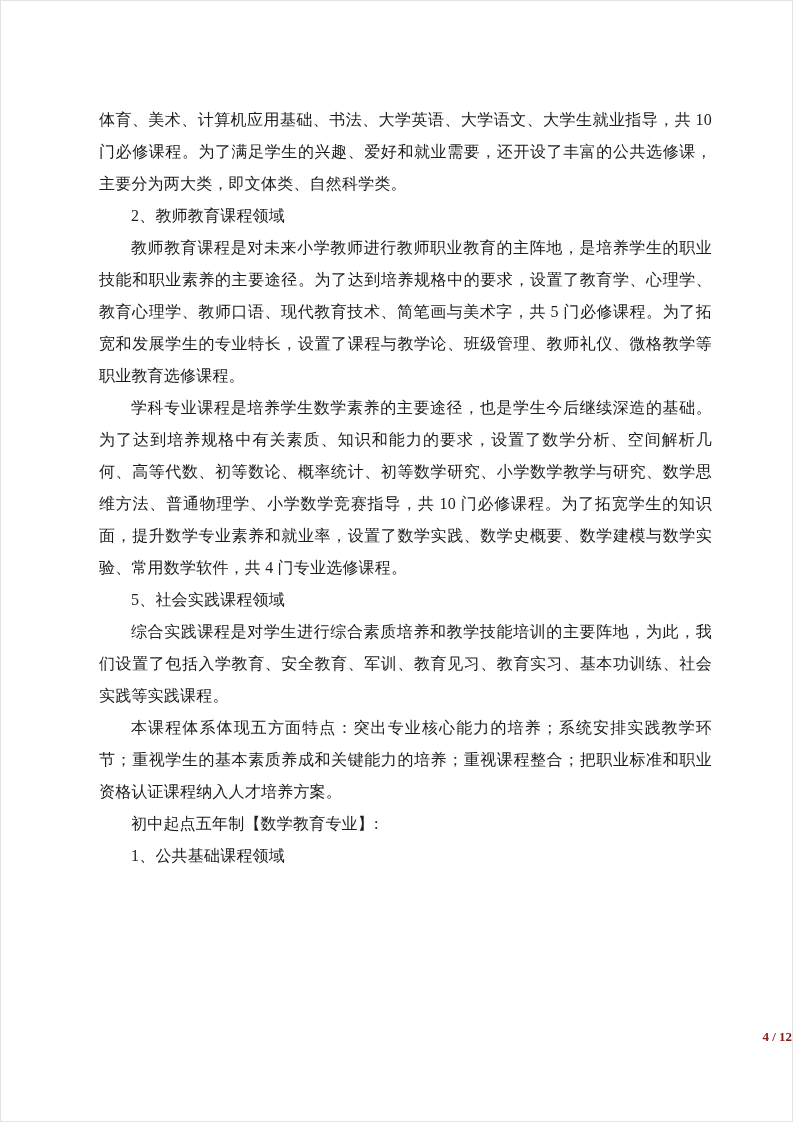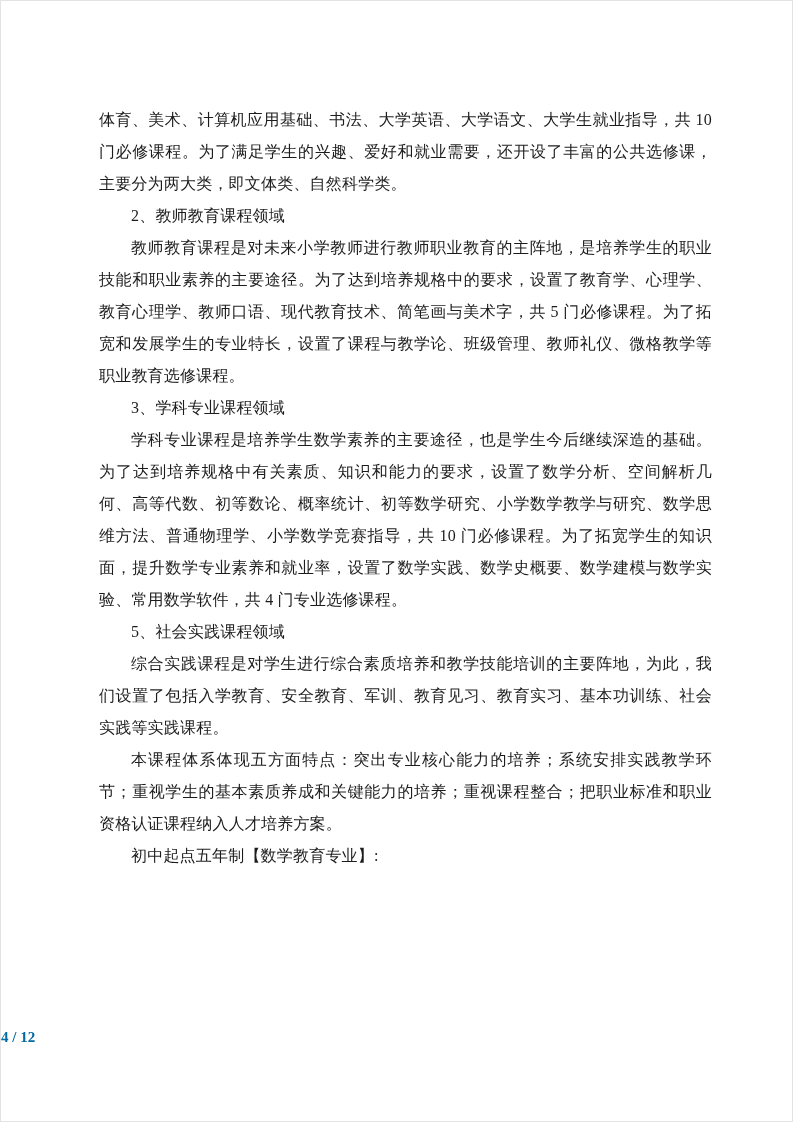--- a/index.html
+++ b/index.html
@@ -39,37 +39,37 @@
   }
   .para.bold-head {
     font-weight: 400;
     text-align: left;
   }
   .footer {
     position: absolute;
     top: 1026px;
     left: 0;
     width: 100%;
-    text-align: left;
-    font-size: 15px;
+    text-align: right;
+    font-size: 13px;
     font-weight: 700;
     line-height: 20px;
     font-family: "Liberation Serif", "DejaVu Serif", serif;
-    color: #0369a1;
+    color: #7f1d1d;
   }
 </style>
 </head>
 <body>
 
 <div class="page">
   <div class="doc-body">
     <p class="para no-indent">体育、美术、计算机应用基础、书法、大学英语、大学语文、大学生就业指导，共 10 门必修课程。为了满足学生的兴趣、爱好和就业需要，还开设了丰富的公共选修课，主要分为两大类，即文体类、自然科学类。</p>
     <p class="para">2、教师教育课程领域</p>
     <p class="para">教师教育课程是对未来小学教师进行教师职业教育的主阵地，是培养学生的职业技能和职业素养的主要途径。为了达到培养规格中的要求，设置了教育学、心理学、教育心理学、教师口语、现代教育技术、简笔画与美术字，共 5 门必修课程。为了拓宽和发展学生的专业特长，设置了课程与教学论、班级管理、教师礼仪、微格教学等职业教育选修课程。</p>
-    <p class="para">3、学科专业课程领域</p>
     <p class="para">学科专业课程是培养学生数学素养的主要途径，也是学生今后继续深造的基础。为了达到培养规格中有关素质、知识和能力的要求，设置了数学分析、空间解析几何、高等代数、初等数论、概率统计、初等数学研究、小学数学教学与研究、数学思维方法、普通物理学、小学数学竞赛指导，共 10 门必修课程。为了拓宽学生的知识面，提升数学专业素养和就业率，设置了数学实践、数学史概要、数学建模与数学实验、常用数学软件，共 4 门专业选修课程。</p>
     <p class="para">5、社会实践课程领域</p>
     <p class="para">综合实践课程是对学生进行综合素质培养和教学技能培训的主要阵地，为此，我们设置了包括入学教育、安全教育、军训、教育见习、教育实习、基本功训练、社会实践等实践课程。</p>
     <p class="para">本课程体系体现五方面特点：突出专业核心能力的培养；系统安排实践教学环节；重视学生的基本素质养成和关键能力的培养；重视课程整合；把职业标准和职业资格认证课程纳入人才培养方案。</p>
     <p class="para bold-head">初中起点五年制【数学教育专业】:</p>
+    <p class="para">1、公共基础课程领域</p>
   </div>
   <div class="footer">4 / 12</div>
 </div>
 
 </body></html>

